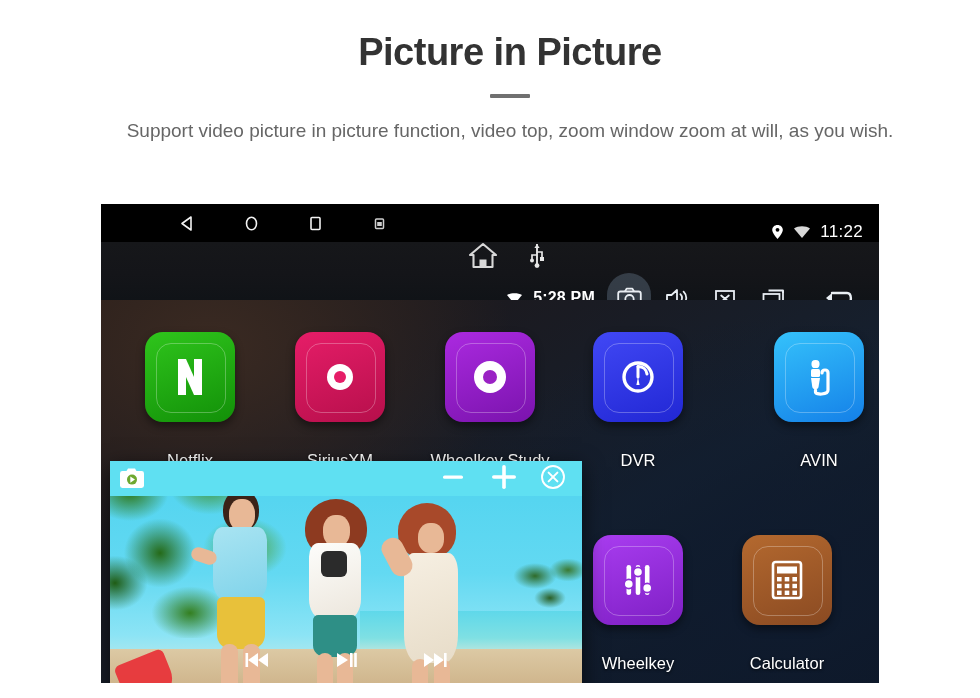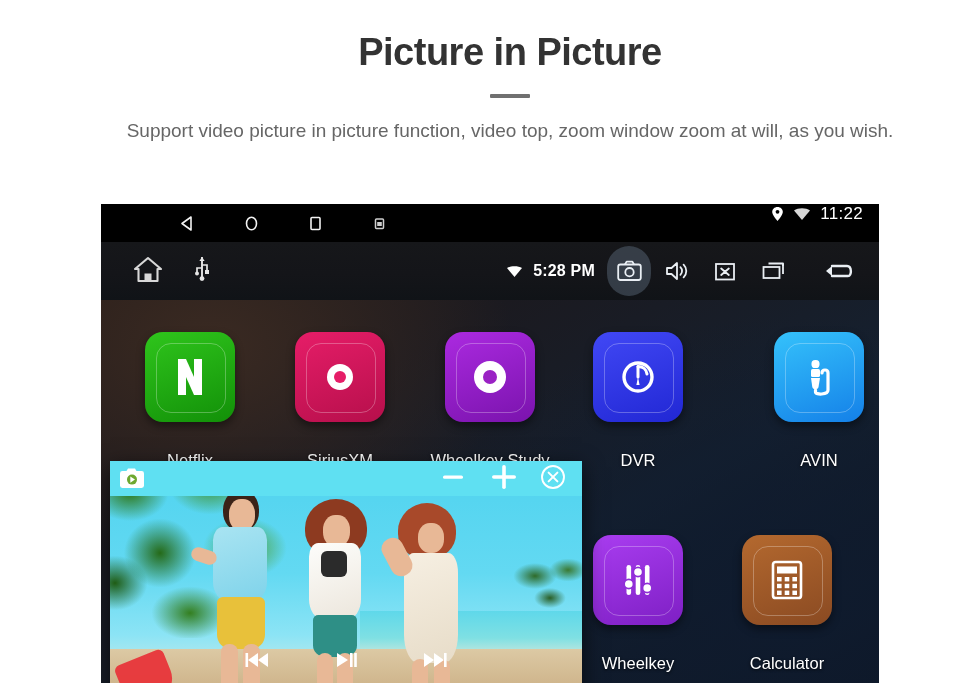--- a/index.html
+++ b/index.html
@@ -28,38 +28,38 @@
   
   .device {
     position: absolute; left: 101px; top: 204px;
     width: 778px; height: 479px;
     overflow: hidden; background: #000;
   }
 
   
   .statusbar {
     position: absolute; left: 0; top: 0; width: 778px; height: 38px;
-    background: #000000; display: flex; align-items: flex-start; border-radius: 14px;
+    background: #000000; display: flex; align-items: flex-end; border-radius: 14px;
   }
   .sb-nav { display: flex; align-items: center; gap: 0px; padding-left: 54px; }
   .sb-nav .navbtn {
     width: 64px; height: 38px; display: flex;
     align-items: center; justify-content: center;
   }
   .sb-right {
     margin-left: auto; display: flex; align-items: center;
     gap: 9px; padding-right: 16px;
   }
   .sb-time { color: #ffffff; font-size: 17px; font-weight: 500; letter-spacing: 0.3px; }
 
   
   .toolbar {
     position: absolute; left: 0; top: 38px; width: 778px; height: 58px;
     background: linear-gradient(180deg,#16171a 0%, #141519 55%, #101317 100%);
-    display: flex; align-items: center;
+    display: flex; align-items: center; flex-direction: column;
   }
   .tb-left { display: flex; align-items: center; gap: 32px; padding-left: 32px; }
   .tb-right {
     margin-left: auto; display: flex; align-items: center;
     gap: 4px; padding-right: 18px;
   }
   .tb-time { color: #ffffff; font-size: 16px; font-weight: bold; margin-right: 8px; letter-spacing: .2px; }
   .tb-btn {
     width: 44px; height: 50px; display: flex;
     align-items: center; justify-content: center; border-radius: 22px;

